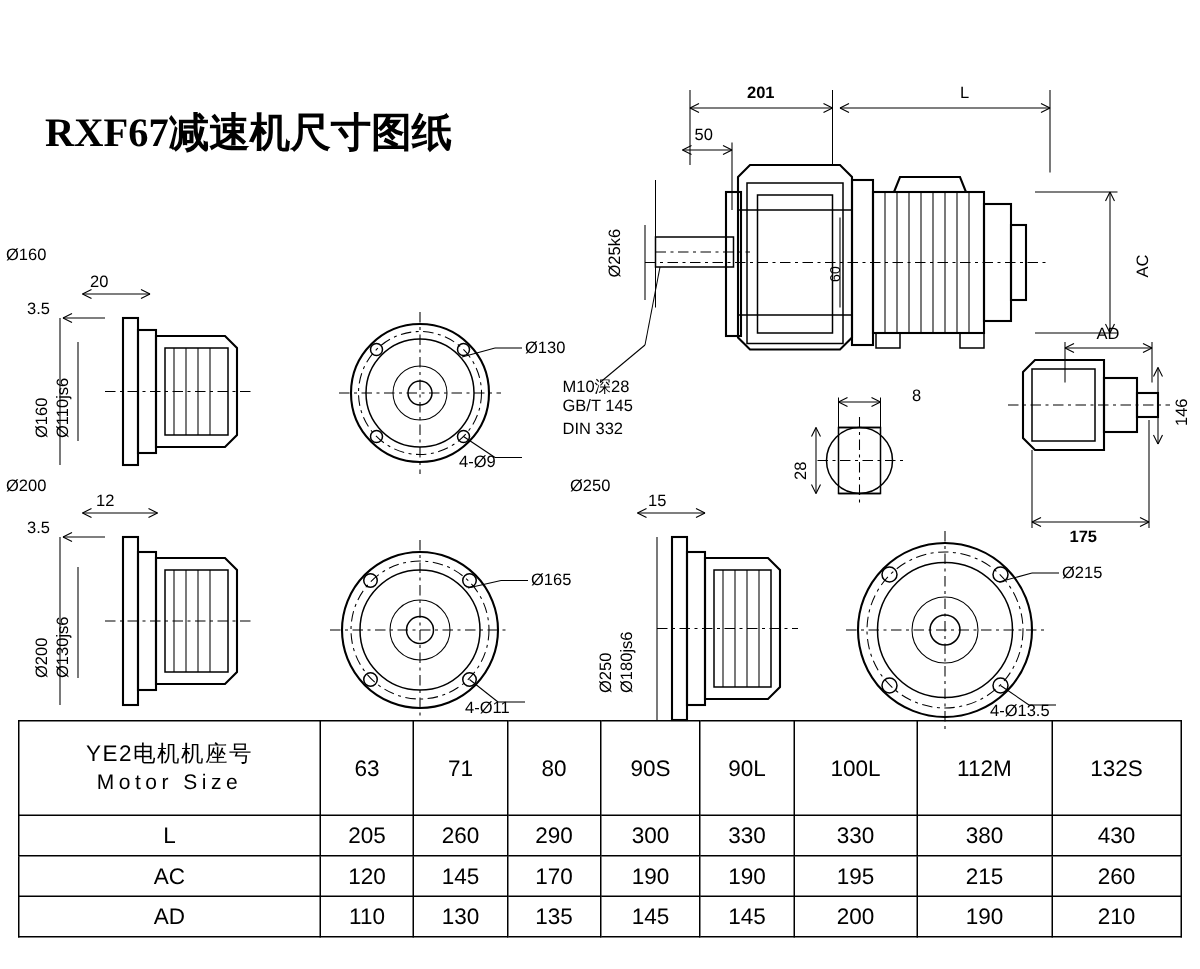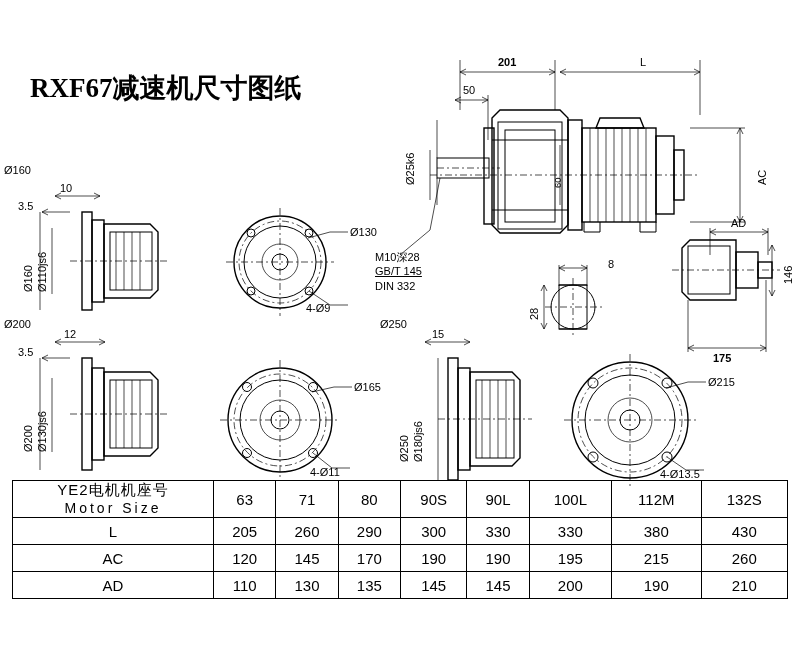--- a/index.html
+++ b/index.html
@@ -61,21 +61,21 @@
     width:776px;
   }
   .tbl td{
     border:1px solid #000;
     text-align:center;
     font-size:15px;
     font-family:"Liberation Sans", sans-serif;
     height:26px;
     padding:0;
   }
-  .tbl td.head1{width:200px;font-size:15px;line-height:18px;padding:0 0;}
+  .tbl td.head1{width:200px;font-size:15px;line-height:18px;padding:13px 0;}
   .tbl td.hcell{font-size:15px;}
   .head1 .l1{display:block;letter-spacing:1px;}
   .head1 .l2{display:block;letter-spacing:3px;font-size:14px;}
 </style>
 </head>
 <body>
 
 <div class="page">
 
   <div class="title">RXF67减速机尺寸图纸</div>
@@ -321,32 +321,32 @@
   </svg>
 
   <div class="lbl" style="left:498px;top:56px;font-weight:bold;">201</div>
   <div class="lbl" style="left:640px;top:56px;">L</div>
   <div class="lbl" style="left:463px;top:84px;">50</div>
   <div class="lbl vert" style="left:404px;top:185px;"><span>Ø25</span><span class="xs">k6</span></div>
   <div class="lbl vert sm" style="left:552px;top:188px;">60</div>
   <div class="lbl vert" style="left:756px;top:185px;">AC</div>
 
   <div class="lbl" style="left:375px;top:250px;">M10深28</div>
-  <div class="lbl" style="left:375px;top:265px;text-decoration:underline;">GB/T 145</div>
+  <div class="lbl" style="left:375px;top:265px;">GB/T 145</div>
   <div class="lbl" style="left:375px;top:280px;text-align:center;">DIN 332</div>
 
   <div class="lbl" style="left:608px;top:258px;">8</div>
   <div class="lbl vert" style="left:528px;top:320px;">28</div>
 
   <div class="lbl" style="left:731px;top:217px;">AD</div>
   <div class="lbl vert" style="left:782px;top:284px;">146</div>
   <div class="lbl" style="left:713px;top:352px;font-weight:bold;">175</div>
 
   <div class="lbl" style="left:4px;top:164px;">Ø160</div>
-  <div class="lbl" style="left:60px;top:182px;">10</div>
+  <div class="lbl" style="left:60px;top:182px;">20</div>
   <div class="lbl" style="left:18px;top:200px;">3.5</div>
   <div class="lbl vert" style="left:22px;top:292px;">Ø160</div>
   <div class="lbl vert" style="left:36px;top:292px;"><span>Ø110</span><span class="xs">js6</span></div>
   <div class="lbl" style="left:350px;top:226px;">Ø130</div>
   <div class="lbl" style="left:306px;top:302px;">4-Ø9</div>
 
   <div class="lbl" style="left:4px;top:318px;">Ø200</div>
   <div class="lbl" style="left:64px;top:328px;">12</div>
   <div class="lbl" style="left:18px;top:346px;">3.5</div>
   <div class="lbl vert" style="left:22px;top:452px;">Ø200</div>

